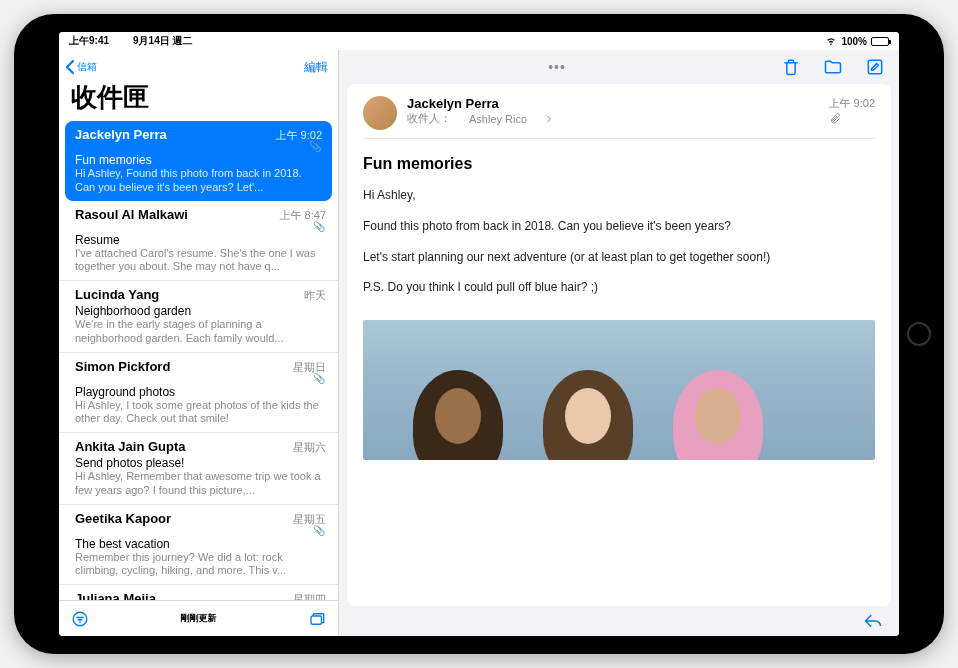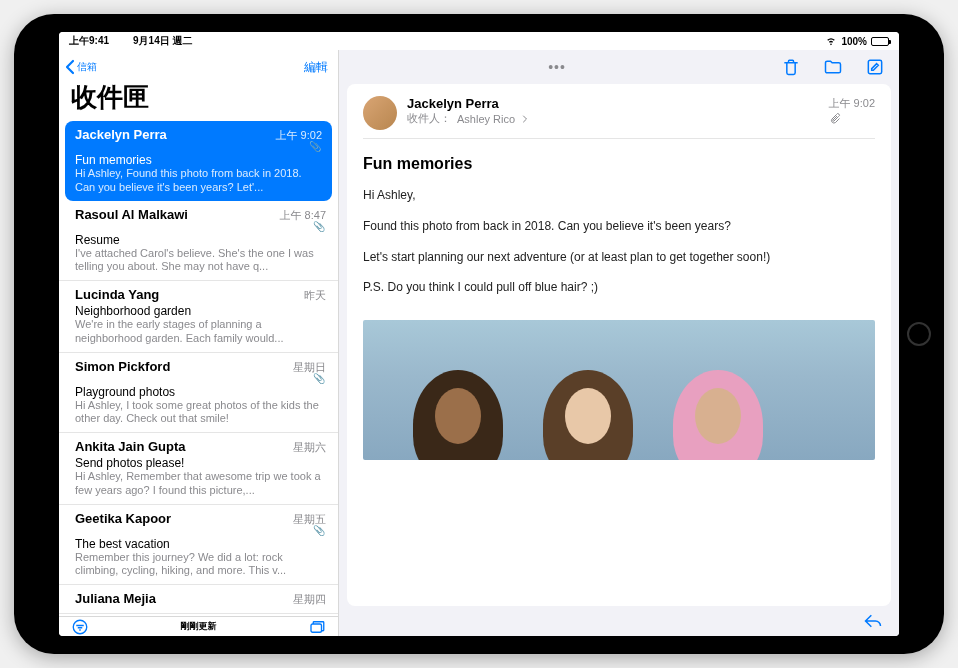--- a/index.html
+++ b/index.html
@@ -153,21 +153,21 @@
       display:flex;
       justify-content:flex-end;
       margin-top:-2px;
     }
     .attach-icon {
       font-size:10px;
       color:#8a8a8e;
     }
     .mail-item.selected .attach-icon { color: rgba(255,255,255,0.85); }
     .sidebar-footer {
-      height:20px;
+      height:36px;
       border-top:1px solid #d8d8d8;
       display:flex;
       align-items:center;
       justify-content:space-between;
       padding:0 12px;
     }
     .footer-updated {
       font-size:9px;
       font-weight:600;
       flex:1;
@@ -222,21 +222,21 @@
     .msg-header-info { flex:1; }
     .msg-from {
       font-size:13px;
       font-weight:600;
     }
     .msg-to {
       font-size:11px;
       color:#8a8a8e;
       display:flex;
       align-items:center;
-      gap:6px;
+      gap:18px;
     }
     .msg-header-right {
       text-align:right;
       font-size:11px;
       color:#8a8a8e;
     }
     .msg-subject-big {
       font-size:16px;
       font-weight:700;
       padding: 16px 0 14px;
@@ -328,21 +328,21 @@
             </div>
             <div class="mail-item">
               <div class="mail-row1">
                 <span class="mail-sender">Rasoul Al Malkawi</span>
                 <span class="mail-time">上午 8:47</span>
               </div>
               <div class="attach-row">
                 <span class="attach-icon">📎</span>
               </div>
               <div class="mail-subject">Resume</div>
-              <div class="mail-preview">I've attached Carol's believe. She's the one I was telling you about. She may not have q...</div>
+              <div class="mail-preview">I've attached Carol's resume. She's the one I was together you about. She may not have q...</div>
             </div>
             <div class="mail-item">
               <div class="mail-row1">
                 <span class="mail-sender">Lucinda Yang</span>
                 <span class="mail-time">昨天</span>
               </div>
               <div class="mail-subject">Neighborhood garden</div>
               <div class="mail-preview">We're in the early stages of planning a neighborhood garden. Each family would...</div>
             </div>
             <div class="mail-item">

